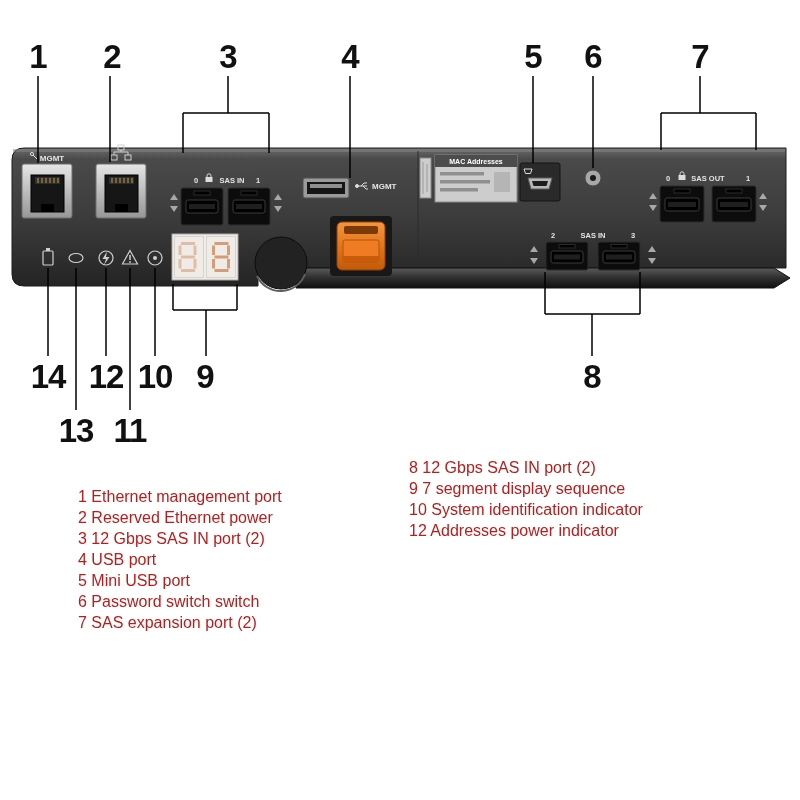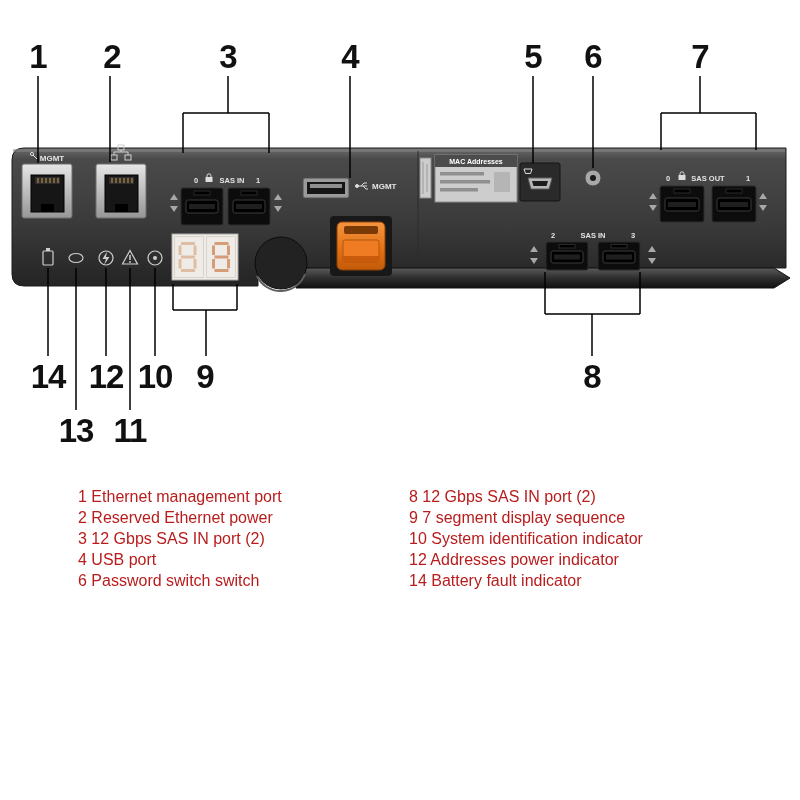--- a/index.html
+++ b/index.html
@@ -11,21 +11,21 @@
   .stage { position: relative; width: 800px; height: 800px; overflow: hidden; }
   .cnum {
     position: absolute; transform: translateX(-50%);
     font-weight: 700; font-size: 33px; color: #111; letter-spacing: -1px;
     white-space: nowrap;
   }
   svg.diagram { position: absolute; left: 0; top: 0; }
   .legend-col { position: absolute; font-size: 16px; line-height: 21px; color: #b91c1c; }
   .legend-col .lrow { white-space: nowrap; }
   .left-col  { left: 78px;  top: 486px; }
-  .right-col { left: 409px; top: 486px; }
+  .right-col { left: 409px; top: 457px; }
   .plabel    { font-family: "Liberation Sans", sans-serif; font-size: 8px;   font-weight: 700; fill: #e4e4e4; }
   .plabel-s  { font-family: "Liberation Sans", sans-serif; font-size: 7.5px; font-weight: 700; fill: #e4e4e4; }
   .plabel-xs { font-family: "Liberation Sans", sans-serif; font-size: 7px;   font-weight: 700; fill: #ffffff; }
 </style>
 </head>
 <body>
 
 <div class="stage">
 
   <svg class="diagram" width="800" height="460" viewBox="0 0 800 460">
@@ -296,24 +296,25 @@
   <div class="cnum" style="left:205px; top:358px;">9</div>
   <div class="cnum" style="left:592px; top:358px;">8</div>
   <div class="cnum" style="left:76px;  top:412px;">13</div>
   <div class="cnum" style="left:130px; top:412px;">11</div>
 
   <div class="legend-col left-col">
     <div class="lrow"><span>1</span> <span>Ethernet management port</span></div>
     <div class="lrow"><span>2</span> <span>Reserved Ethernet power</span></div>
     <div class="lrow"><span>3</span> <span>12 Gbps SAS IN port (2)</span></div>
     <div class="lrow"><span>4</span> <span>USB port</span></div>
+    <div class="lrow"><span>5</span> <span>Mini USB port</span></div>
     <div class="lrow"><span>6</span> <span>Password switch switch</span></div>
+    <div class="lrow"><span>7</span> <span>SAS expansion port (2)</span></div>
   </div>
 
   <div class="legend-col right-col">
     <div class="lrow"><span>8</span> <span>12 Gbps SAS IN port (2)</span></div>
     <div class="lrow"><span>9</span> <span>7 segment display sequence</span></div>
     <div class="lrow"><span>10</span> <span>System identification indicator</span></div>
     <div class="lrow"><span>12</span> <span>Addresses power indicator</span></div>
-    <div class="lrow"><span>14</span> <span>Battery fault indicator</span></div>
   </div>
 
 </div>
 
 </body></html>

